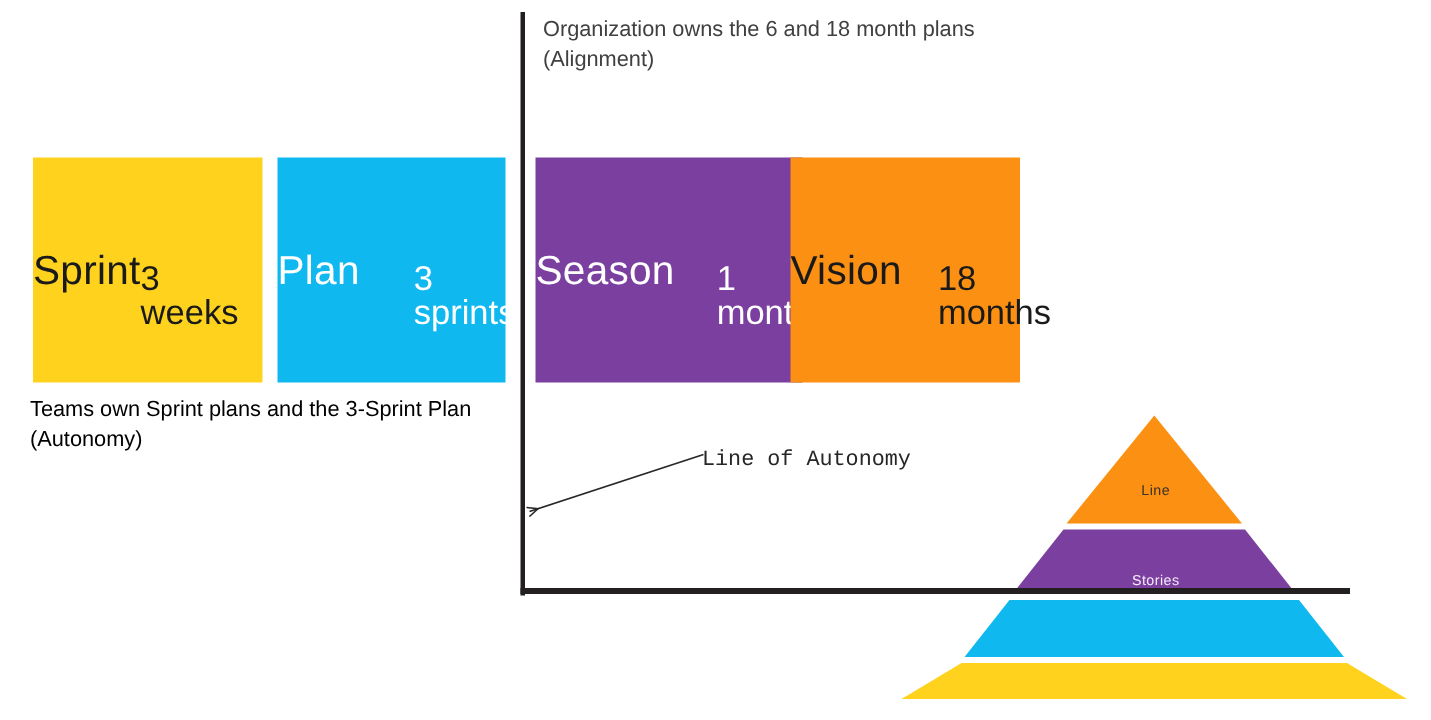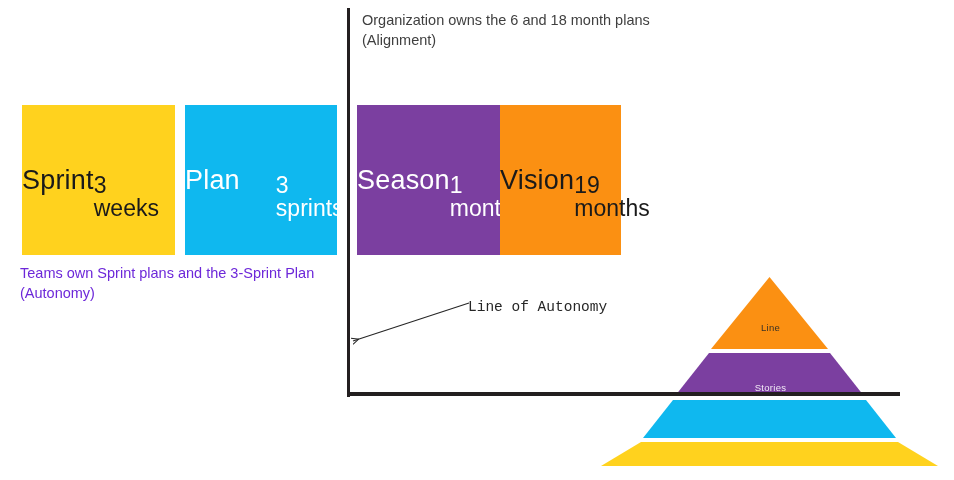--- a/index.html
+++ b/index.html
@@ -72,26 +72,28 @@
     left: 185px;
     width: 152px;
     background: #0fb8ef;
     color: #ffffff;
   }
   .card-season {
     left: 357px;
     width: 178px;
     background: #7b3fa0;
     color: #ffffff;
+    gap: 28px;
   }
   .card-vision {
-    left: 500px;
-    width: 121px;
+    left: 527px;
+    width: 153px;
     background: #fb9012;
     color: #1a1a1a;
+    gap: 24px;
   }
 
   
   .caption {
     position: absolute;
     color: #404040;
     font-size: 14.5px;
     line-height: 1.35;
   }
   .caption-alignment {
@@ -149,40 +151,40 @@
 </head>
 <body>
 
 <div id="canvas">
 
   <div class="axis-vertical" style="background: rgb(35, 31, 32);"></div>
   <div class="axis-horizontal" style="background: rgb(35, 31, 32);"></div>
 
   <div class="caption caption-alignment" style="color: rgb(64, 64, 64);">Organization owns the 6 and 18 month plans (Alignment)</div>
 
-  <div class="caption caption-autonomy" style="color: #6d28d9;">Teams own Sprint plans and the 3-Sprint Plan (Autonomy)</div>
+  <div class="caption caption-autonomy" style="color: #000000;">Teams own Sprint plans and the 3-Sprint Plan (Autonomy)</div>
 
   <div class="card card-sprint" style="background: rgb(255, 210, 30); color: rgb(26, 26, 26);">
     <div class="card-title">Sprint</div>
     <div class="card-sub">3 weeks</div>
   </div>
 
   <div class="card card-plan" style="background: rgb(15, 184, 239); color: rgb(255, 255, 255); gap: 36px;">
     <div class="card-title">Plan</div>
     <div class="card-sub">3 sprints</div>
   </div>
 
   <div class="card card-season" style="background: rgb(123, 63, 160); color: rgb(255, 255, 255);">
     <div class="card-title">Season</div>
     <div class="card-sub">1 months</div>
   </div>
 
   <div class="card card-vision" style="background: rgb(251, 144, 18); color: rgb(26, 26, 26);">
     <div class="card-title">Vision</div>
-    <div class="card-sub">19 months</div>
+    <div class="card-sub">18 months</div>
   </div>
 
   <div class="autonomy-label">Line of Autonomy</div>
 
   <svg class="autonomy-arrow" viewBox="0 0 130 60">
     <defs>
       <marker id="arrowhead" markerWidth="7" markerHeight="7" refX="6" refY="3.2" orient="auto" markerUnits="strokeWidth">
         <path d="M7,0.3 L0.6,3.2 L7,6.1" fill="none" stroke="#262626" stroke-width="0.9"></path>
       </marker>
     </defs>

